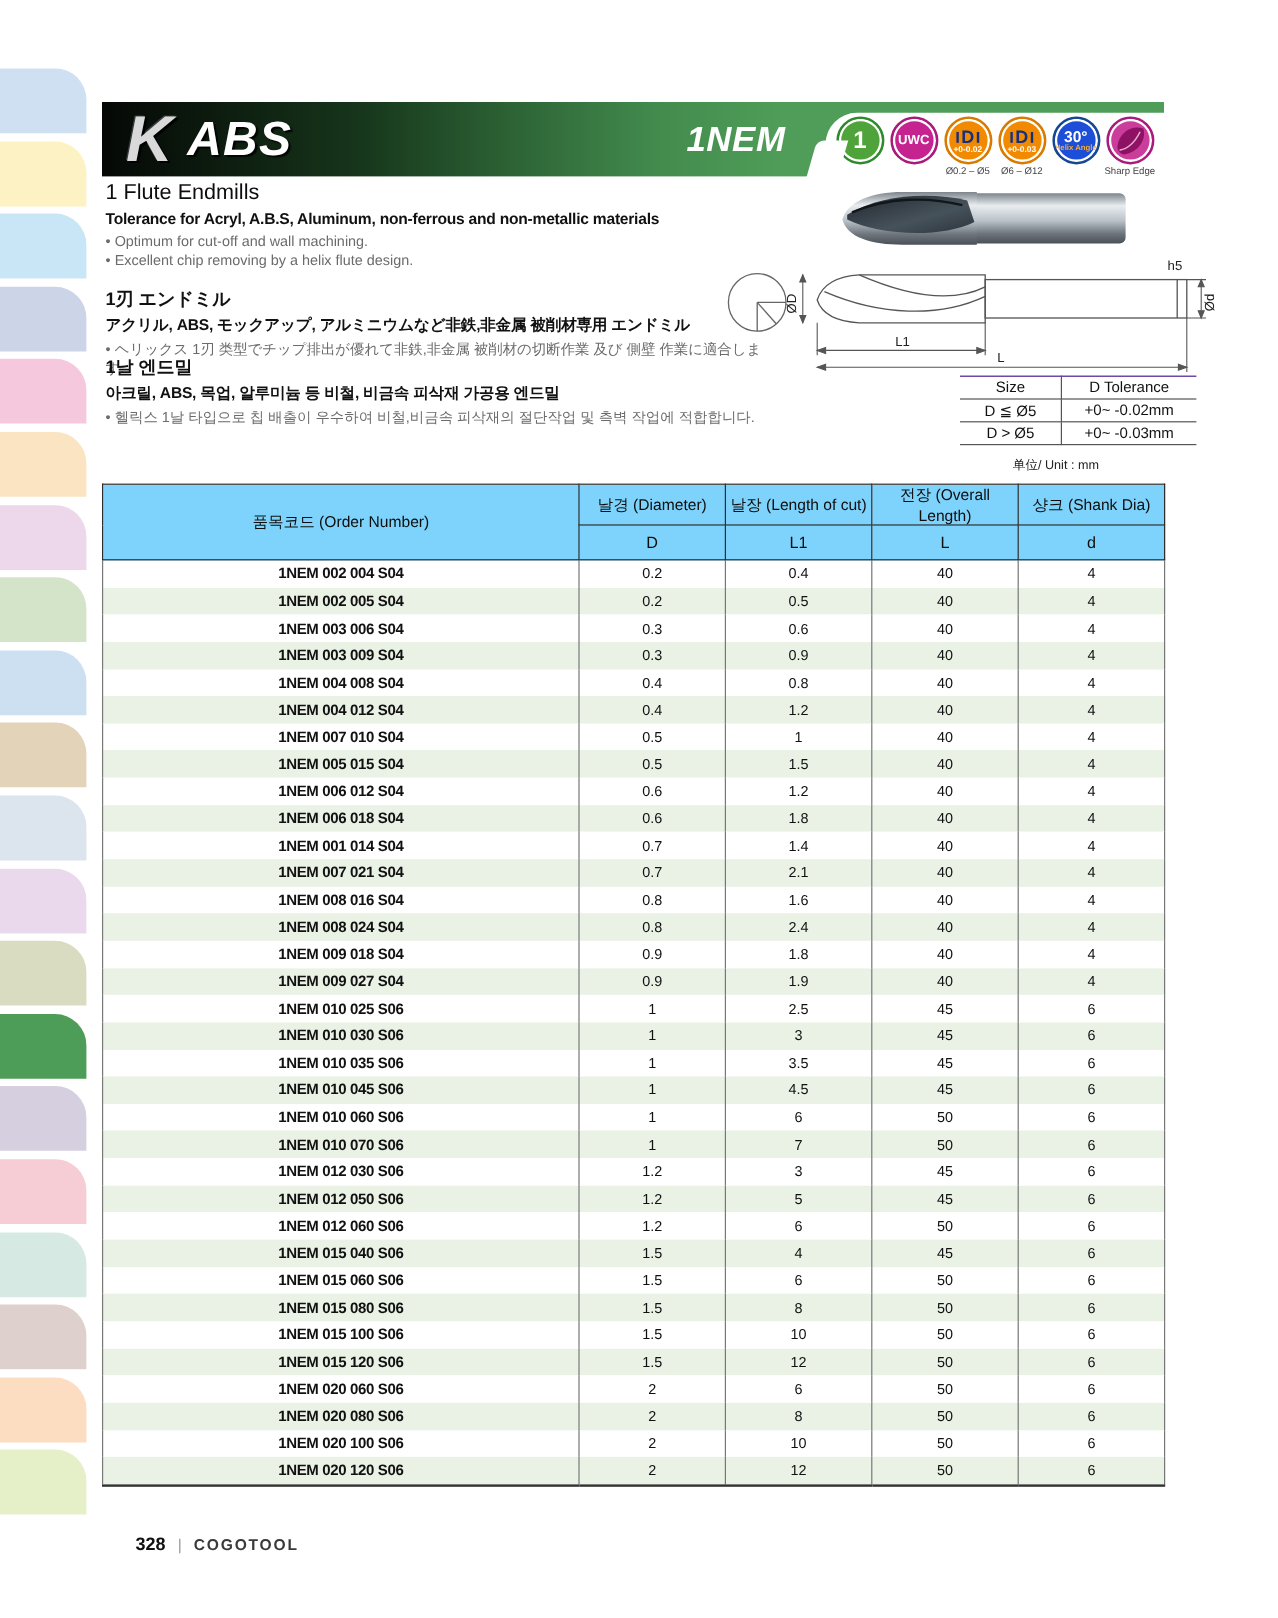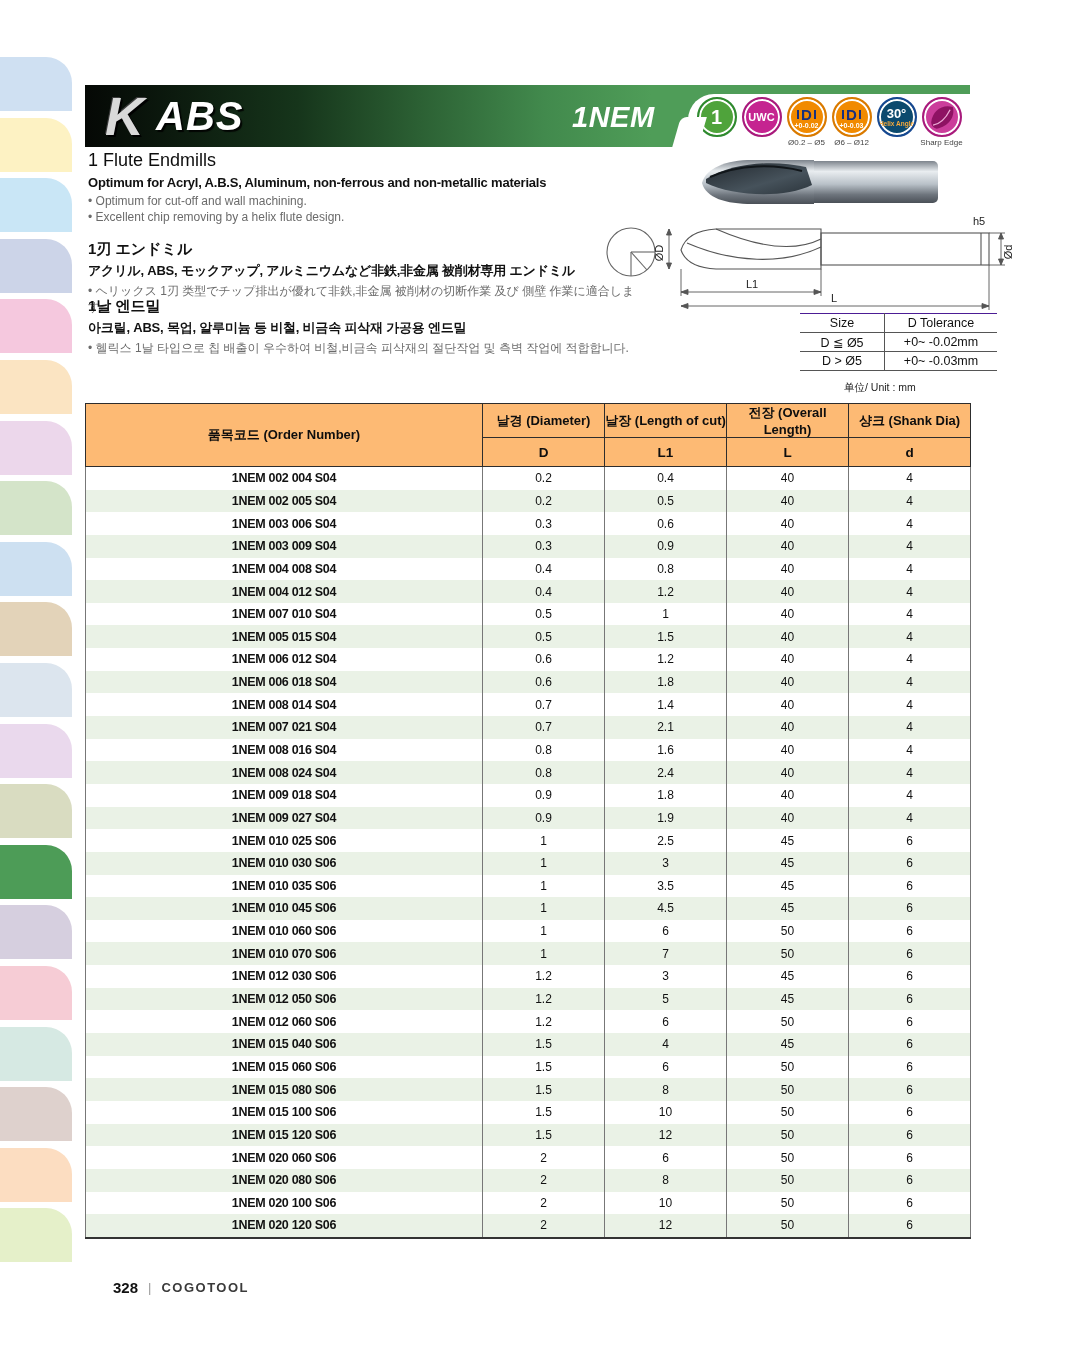--- a/index.html
+++ b/index.html
@@ -46,21 +46,21 @@
   .tol{position:absolute;left:800px;top:313px;border-collapse:collapse;text-align:center;font-size:12.5px;}
   .tol td{border-bottom:1px solid #555;height:18px;padding:0 6px;}
   .tol tr:first-child td{border-top:1px solid #4c1d95;}
   .tol td:first-child{border-right:1px solid #555;width:72px;}
   .tol td:last-child{width:100px;}
   .unit-note{position:absolute;left:844px;top:381px;width:150px;font-size:10.5px;color:#222;}
 
   
   .main-table{position:absolute;left:85px;top:403px;width:885px;border-collapse:collapse;
     table-layout:fixed;font-size:12px;}
-  .main-table thead th{background:#fdba74;border:1.5px solid #2d2d2d;font-weight:700;
+  .main-table thead th{background:#7dd3fc;border:1.5px solid #2d2d2d;font-weight:400;
     font-size:13px;color:#0e0e0e;padding:0;}
   .main-table thead tr:first-child th{height:27px;}
   .main-table thead tr:last-child th{height:28px;font-size:13.5px;}
   .main-table tbody td{height:22.65px;text-align:center;padding:0;
     border-left:1px solid #777;border-right:1px solid #777;}
   .main-table tbody tr:nth-child(even){background:#eaf2e6;}
   .main-table tbody tr:last-child td{border-bottom:2px solid #333;}
   .main-table td.order{font-weight:700;font-size:12.5px;letter-spacing:-.3px;}
 
   
@@ -126,41 +126,41 @@
           <div class="icon-sub">Ø0.2 – Ø5</div>
         </div>
         <div class="icon-wrap">
           <div class="circle" style="background: rgb(241, 138, 0); border: 2px solid rgb(217, 122, 0);">
             <span class="d-sym"><i></i>D<i></i></span>
             <span class="d-tol">+0-0.03</span>
           </div>
           <div class="icon-sub">Ø6 – Ø12</div>
         </div>
         <div class="icon-wrap">
-          <div class="circle" style="background: #0c4a6e; border: 2px solid rgb(22, 72, 145);">
+          <div class="circle" style="background: #1d4ed8; border: 2px solid rgb(22, 72, 145);">
             <span class="big" style="font-size:13px">30°</span>
             <span class="helix-sub">Helix Angle</span>
           </div>
           <div class="icon-sub">&nbsp;</div>
         </div>
         <div class="icon-wrap">
           <div class="circle" style="background: rgb(203, 61, 155); border: 2px solid rgb(168, 27, 124);">
             <svg width="36" height="36" viewBox="0 0 40 40">
               <path d="M8 26 C9 13 21 5 32 9 C35 20 27 31 14 33 C10 32 8 29 8 26 Z" fill="#8e1263"></path>
               <path d="M29 12 C24 22 17 28 10 29" stroke="#e9a8d3" stroke-width="1.5" fill="none"></path>
             </svg>
           </div>
           <div class="icon-sub">Sharp Edge</div>
         </div>
       </div>
   </div>
 
   <div class="sec" style="top:150px;width:540px;">
     <div class="h-en">1 Flute Endmills</div>
-    <div class="sub-b">Optimum for Acryl, A.B.S, Aluminum, non-ferrous and non-metallic materials</div>
+    <div class="sub-b">Tolerance for Acryl, A.B.S, Aluminum, non-ferrous and non-metallic materials</div>
     <div class="bullet">Optimum for cut-off and wall machining.</div>
     <div class="bullet">Excellent chip removing by a helix flute design.</div>
   </div>
 
   <div class="sec" style="top:240px;width:560px;">
     <div class="h-cjk">1刃 エンドミル</div>
     <div class="sub-b">アクリル, ABS, モックアップ, アルミニウムなど非鉄,非金属 被削材専用 エンドミル</div>
     <div class="bullet">ヘリックス 1刃 类型でチップ排出が優れて非鉄,非金属 被削材の切断作業 及び 側壁 作業に適合します.</div>
   </div>
 
@@ -348,21 +348,21 @@
 
     <tr>
       <td class="order">1NEM 006 018 S04</td>
       <td>0.6</td>
       <td>1.8</td>
       <td>40</td>
       <td>4</td>
     </tr>
 
     <tr>
-      <td class="order">1NEM 008 014 S04</td>
+      <td class="order">1NEM 001 014 S04</td>
       <td>0.7</td>
       <td>1.4</td>
       <td>40</td>
       <td>4</td>
     </tr>
 
     <tr>
       <td class="order">1NEM 007 021 S04</td>
       <td>0.7</td>
       <td>2.1</td>

